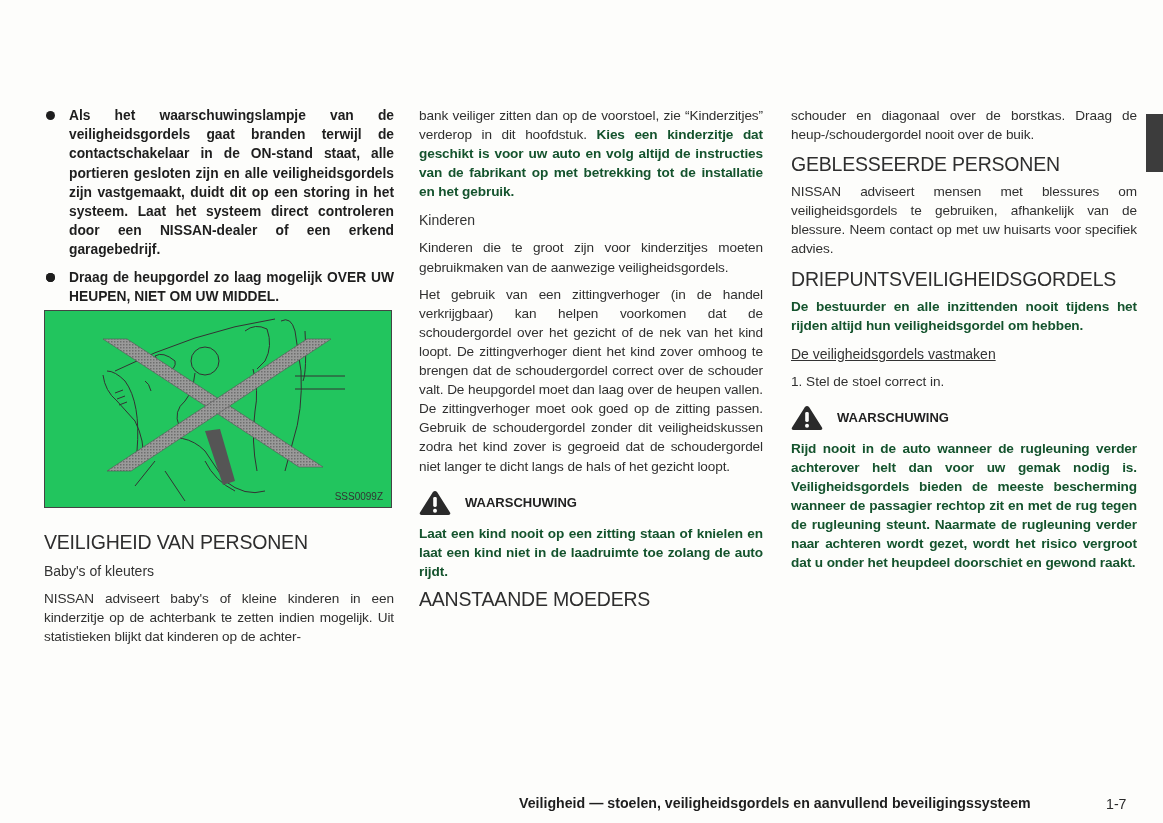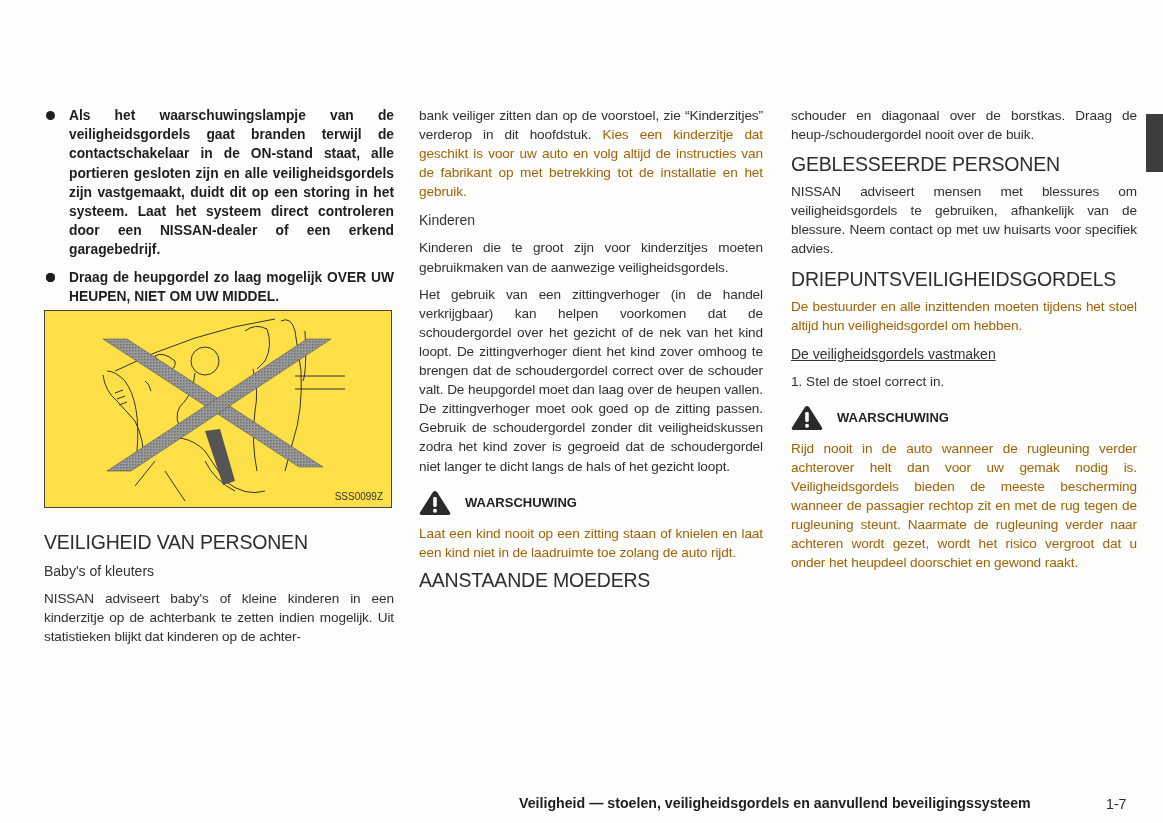--- a/index.html
+++ b/index.html
@@ -7,28 +7,28 @@
       width: 1163px; height: 823px; position: relative; overflow: hidden;
       background: #fdfdfb; color: #2a2a2a;
       font-family: "Liberation Sans", sans-serif;
     }
     .col { position: absolute; top: 106px; }
     #col1 { left: 44px; width: 350px; }
     #col2 { left: 419px; width: 344px; }
     #col3 { left: 791px; width: 346px; }
     p { margin: 0; }
     .body-text { font-size: 13.6px; line-height: 19.1px; text-align: justify; text-align-last: left; color: #303030; letter-spacing: -0.1px; }
-    .bold { font-weight: normal; color: #a16207; }
+    .bold { font-weight: bold; color: #14532d; }
     .bullet-list { margin: 0; padding: 0; list-style: none; }
     .bullet-item { position: relative; padding-left: 25px; font-size: 13.8px; line-height: 19.2px; font-weight: bold; color: #1e1e1e; text-align: justify; text-align-last: left; margin-bottom: 8px; }
     .bullet-dot { position: absolute; left: 2px; top: 5px; width: 9px; height: 9px; border-radius: 50%; background: #1e1e1e; }
     .h-section { font-size: 19.5px; line-height: 24px; color: #2e2e2e; margin: 8px 0 6px 0; letter-spacing: -0.2px; font-weight: normal; }
     .h-sub { font-size: 14px; line-height: 23px; color: #333; margin: 5px 0 6px 0; font-weight: normal; }
     .mb8 { margin-bottom: 8px; }
-    .figure { position: relative; width: 346px; height: 196px; border: 1px solid #444; margin-top: 2px; background: #fde047; }
+    .figure { position: relative; width: 346px; height: 196px; border: 1px solid #444; margin-top: 2px; background: #22c55e; }
     .figure svg { position: absolute; left: 0; top: 0; }
     .fig-code { position: absolute; right: 8px; bottom: 5px; font-size: 10px; color: #333; }
     .warning { display: flex; align-items: center; margin: 14px 0 8px 0; }
     .warn-icon { width: 32px; height: 26px; margin-right: 14px; }
     .warn-title { font-size: 13px; font-weight: bold; color: #222; line-height: 16px; }
     .numbered { font-size: 13.6px; line-height: 19px; color: #303030; }
     .tab-mark { position: absolute; left: 1146px; top: 114px; width: 17px; height: 58px; background: #3c3c3c; }
     .footer { position: absolute; top: 795px; left: 519px; font-size: 14.2px; font-weight: bold; color: #1e1e1e; white-space: nowrap; }
     .page-num { position: absolute; top: 796px; left: 1106px; font-size: 14.2px; color: #2a2a2a; white-space: nowrap; }
   </style>
@@ -112,21 +112,21 @@
   <p class="body-text bold">Laat een kind nooit op een zitting staan of knielen en laat een kind niet in de laadruimte toe zolang de auto rijdt.</p>
 
   <h2 class="h-section" style="margin-top:6px;">AANSTAANDE MOEDERS</h2>
 </div>
 
 <div class="col" id="col3">
   <p class="body-text">schouder en diagonaal over de borstkas. Draag de heup-/schoudergordel nooit over de buik.</p>
   <h2 class="h-section">GEBLESSEERDE PERSONEN</h2>
   <p class="body-text">NISSAN adviseert mensen met blessures om veiligheidsgordels te gebruiken, afhankelijk van de blessure. Neem contact op met uw huisarts voor specifiek advies.</p>
   <h2 class="h-section">DRIEPUNTSVEILIGHEIDSGORDELS</h2>
-  <p class="body-text bold">De bestuurder en alle inzittenden moeten tijdens het stoel altijd hun veiligheidsgordel om hebben.</p>
+  <p class="body-text bold">De bestuurder en alle inzittenden nooit tijdens het rijden altijd hun veiligheidsgordel om hebben.</p>
   <h3 class="h-sub" style="margin-top:8px;text-decoration:underline;">De veiligheidsgordels vastmaken</h3>
   <p class="numbered">1.  Stel de stoel correct in.</p>
 
   <div class="warning">
     <svg class="warn-icon" viewBox="0 0 32 26">
       <path d="M16 1 C17.5 1 18.2 2 19 3.4 L31 22.5 C31.8 24 31 25 29.5 25 L2.5 25 C1 25 0.2 24 1 22.5 L13 3.4 C13.8 2 14.5 1 16 1 Z" fill="#2a2a2a"></path>
       <rect x="14.2" y="7" width="3.6" height="10" rx="1.4" fill="#fdfdfb"></rect>
       <circle cx="16" cy="20.8" r="2" fill="#fdfdfb"></circle>
     </svg>
     <span class="warn-title">WAARSCHUWING</span>

